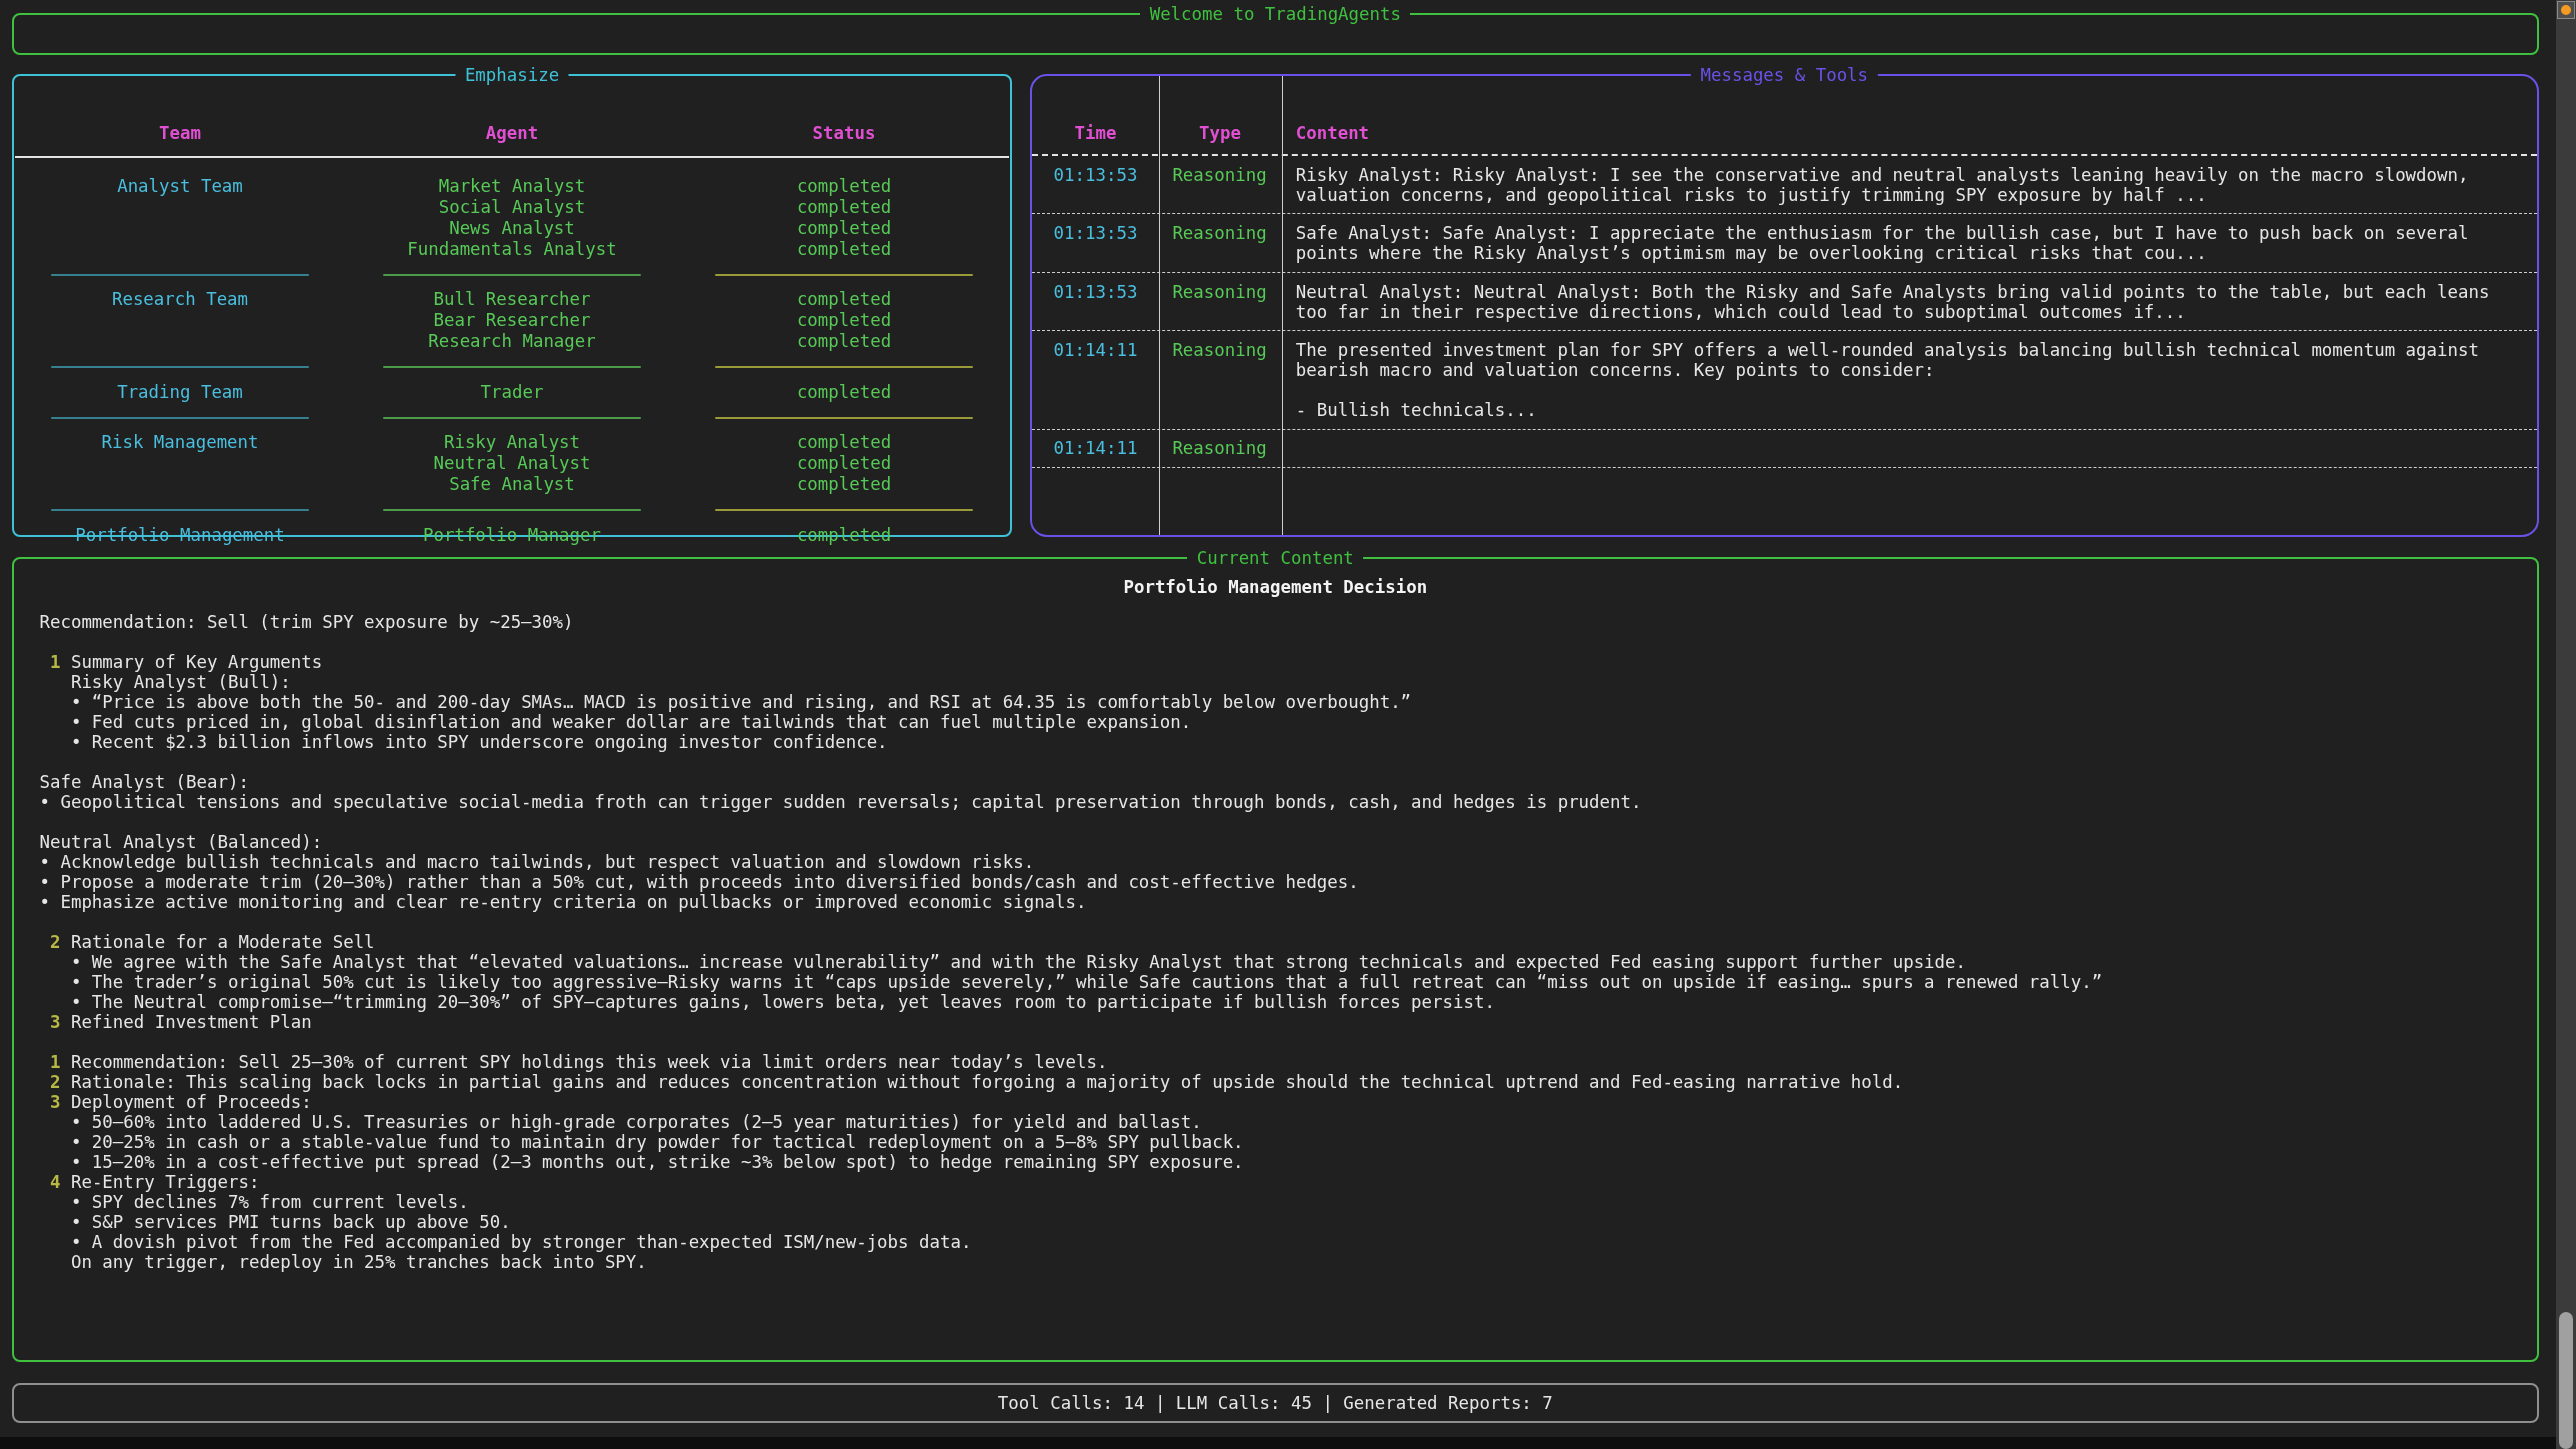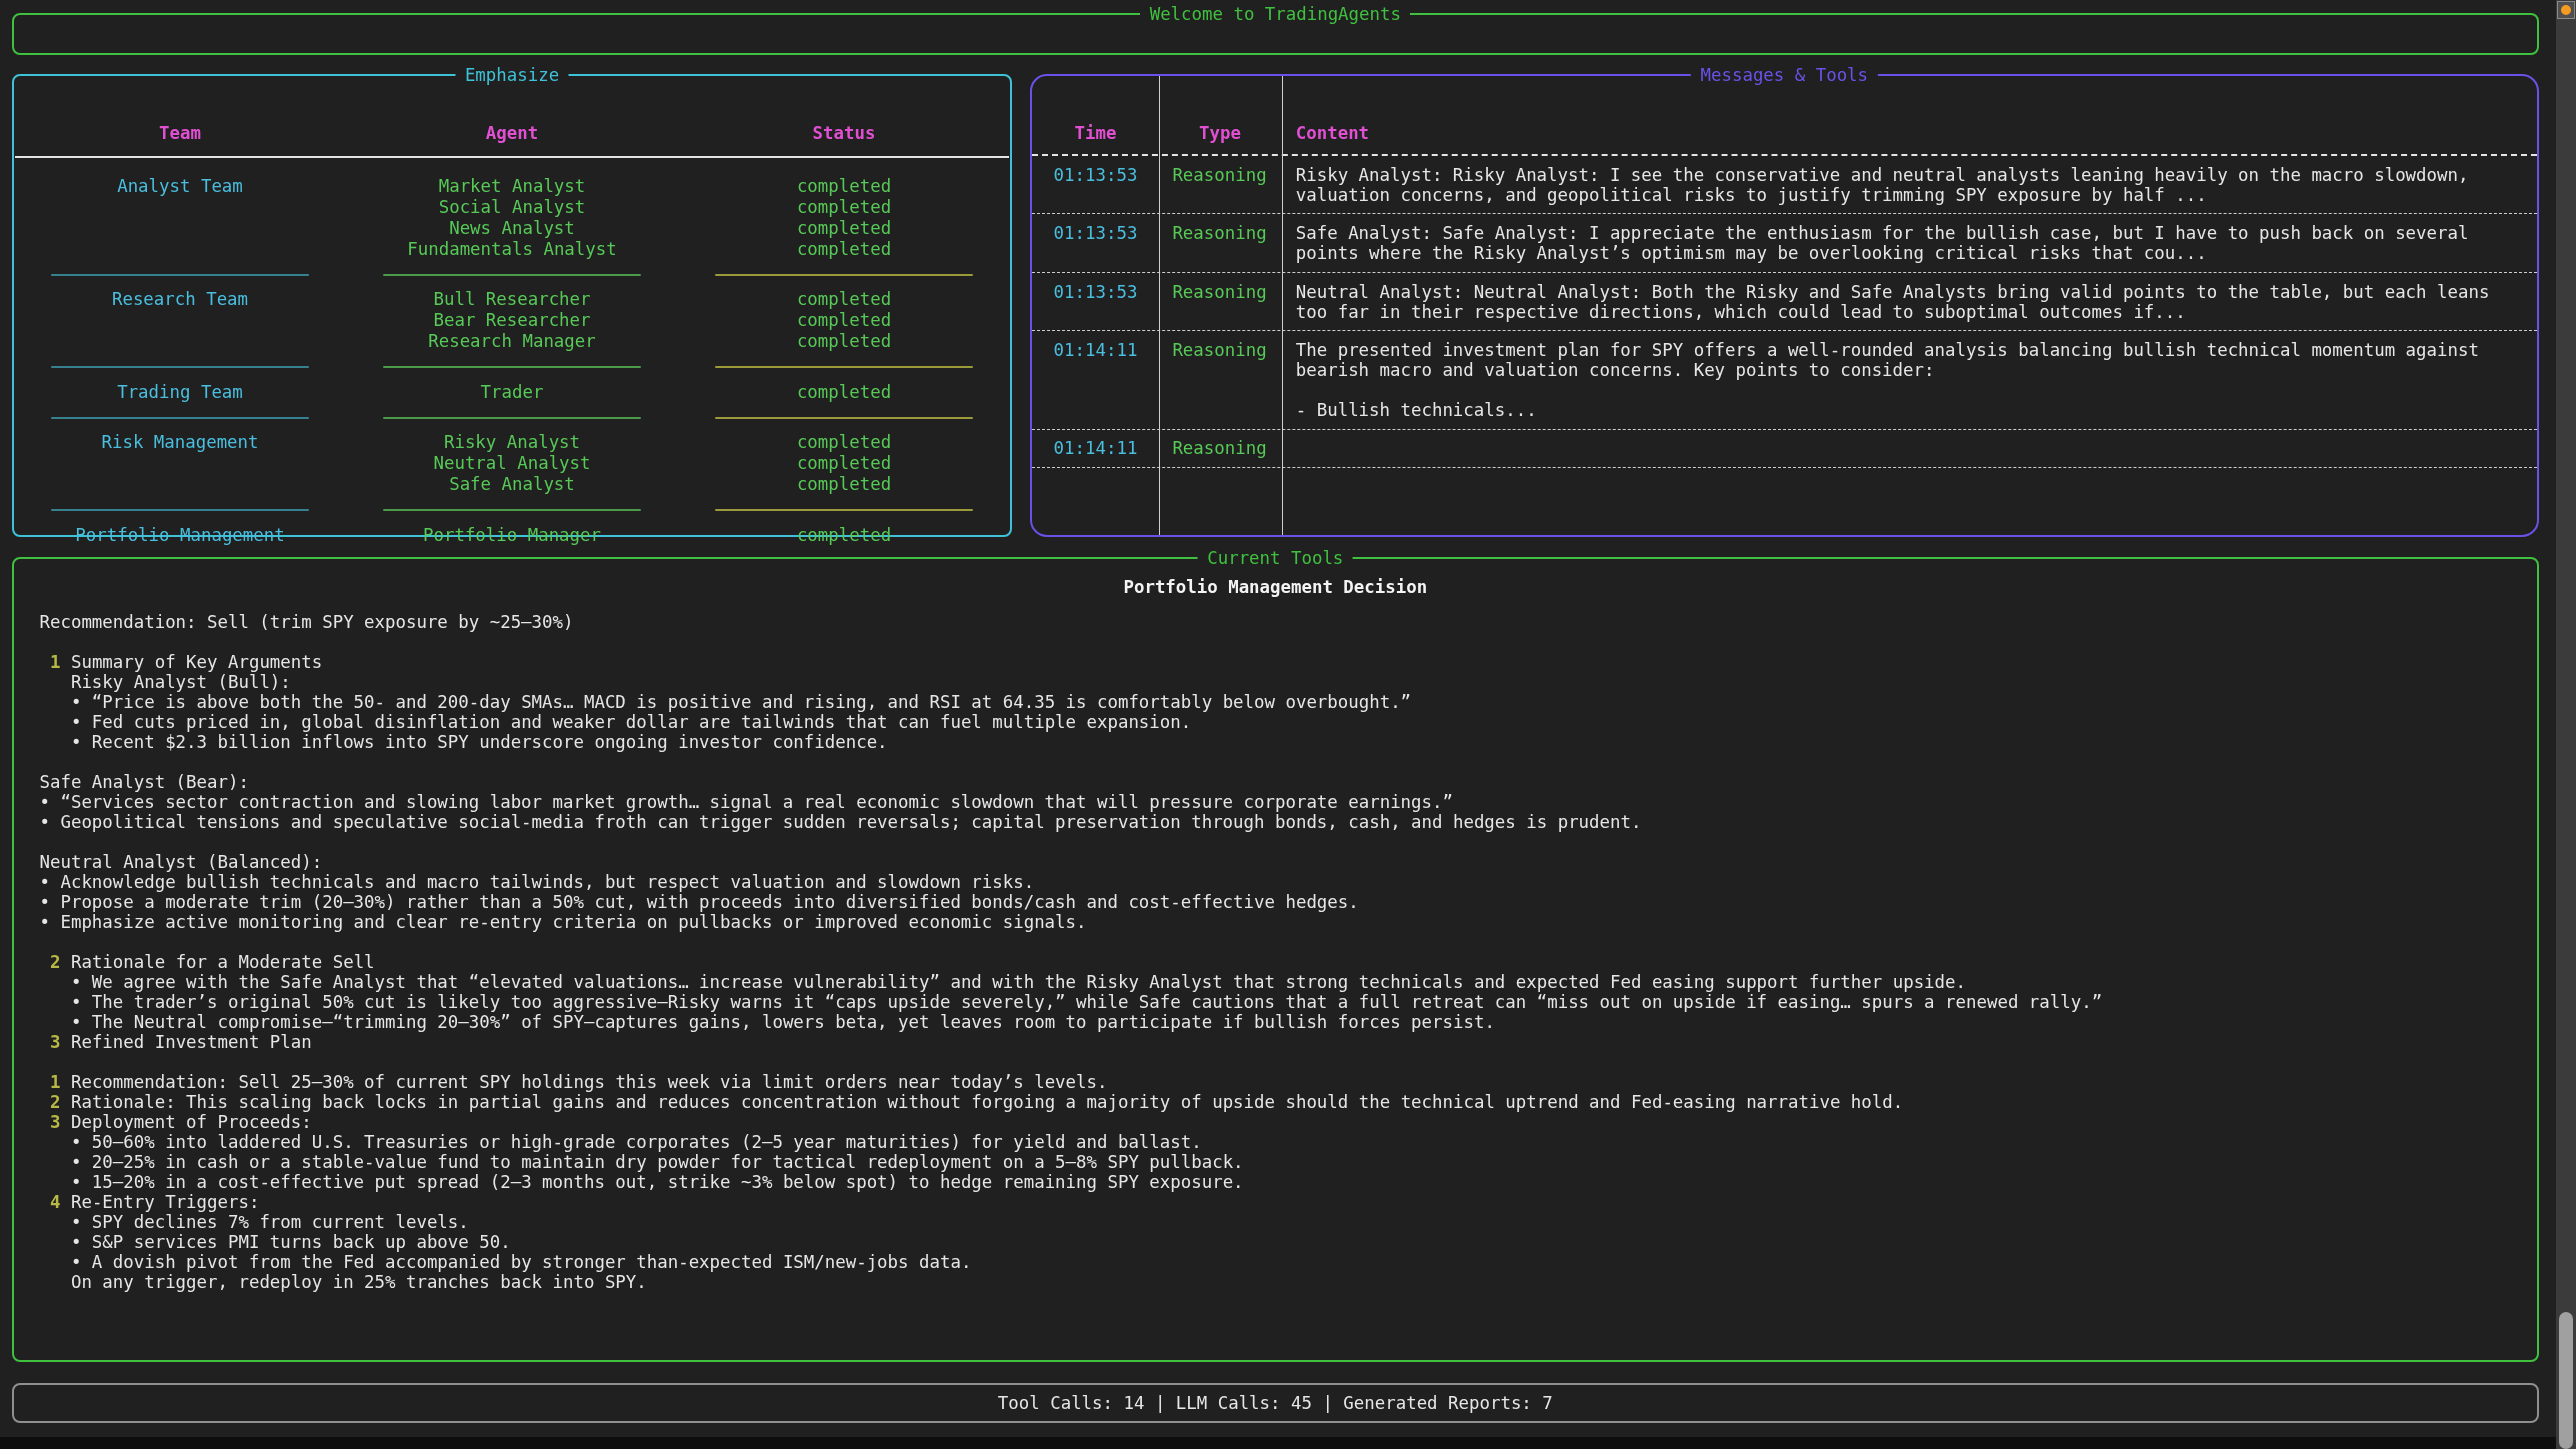--- a/index.html
+++ b/index.html
@@ -261,34 +261,33 @@
               <div class="c-type">Reasoning</div>
             </div>
             <div class="rowsep"></div>
           </div>
       </div>
     </div>
 
   </div>
 
   <div class="panel report">
-    <span class="ptitle">Current Tools</span>
+    <span class="ptitle">Current Content</span>
     <div class="rbody">
       <div class="rheading">Portfolio Management Decision</div>
       <div id="report-lines">
           <div class="rline">Recommendation: Sell (trim SPY exposure by ~25–30%)</div>
           <div class="rline"></div>
           <div class="rline"><span> </span><span class="num">1</span><span> Summary of Key Arguments</span></div>
           <div class="rline">   Risky Analyst (Bull):</div>
           <div class="rline">   • “Price is above both the 50- and 200-day SMAs… MACD is positive and rising, and RSI at 64.35 is comfortably below overbought.”</div>
           <div class="rline">   • Fed cuts priced in, global disinflation and weaker dollar are tailwinds that can fuel multiple expansion.</div>
           <div class="rline">   • Recent $2.3 billion inflows into SPY underscore ongoing investor confidence.</div>
           <div class="rline"></div>
           <div class="rline">Safe Analyst (Bear):</div>
-          <div class="rline">• “Services sector contraction and slowing labor market growth… signal a real economic slowdown that will pressure corporate earnings.”</div>
           <div class="rline">• Geopolitical tensions and speculative social-media froth can trigger sudden reversals; capital preservation through bonds, cash, and hedges is prudent.</div>
           <div class="rline"></div>
           <div class="rline">Neutral Analyst (Balanced):</div>
           <div class="rline">• Acknowledge bullish technicals and macro tailwinds, but respect valuation and slowdown risks.</div>
           <div class="rline">• Propose a moderate trim (20–30%) rather than a 50% cut, with proceeds into diversified bonds/cash and cost-effective hedges.</div>
           <div class="rline">• Emphasize active monitoring and clear re-entry criteria on pullbacks or improved economic signals.</div>
           <div class="rline"></div>
           <div class="rline"><span> </span><span class="num">2</span><span> Rationale for a Moderate Sell</span></div>
           <div class="rline">   • We agree with the Safe Analyst that “elevated valuations… increase vulnerability” and with the Risky Analyst that strong technicals and expected Fed easing support further upside.</div>
           <div class="rline">   • The trader’s original 50% cut is likely too aggressive—Risky warns it “caps upside severely,” while Safe cautions that a full retreat can “miss out on upside if easing… spurs a renewed rally.”</div>

